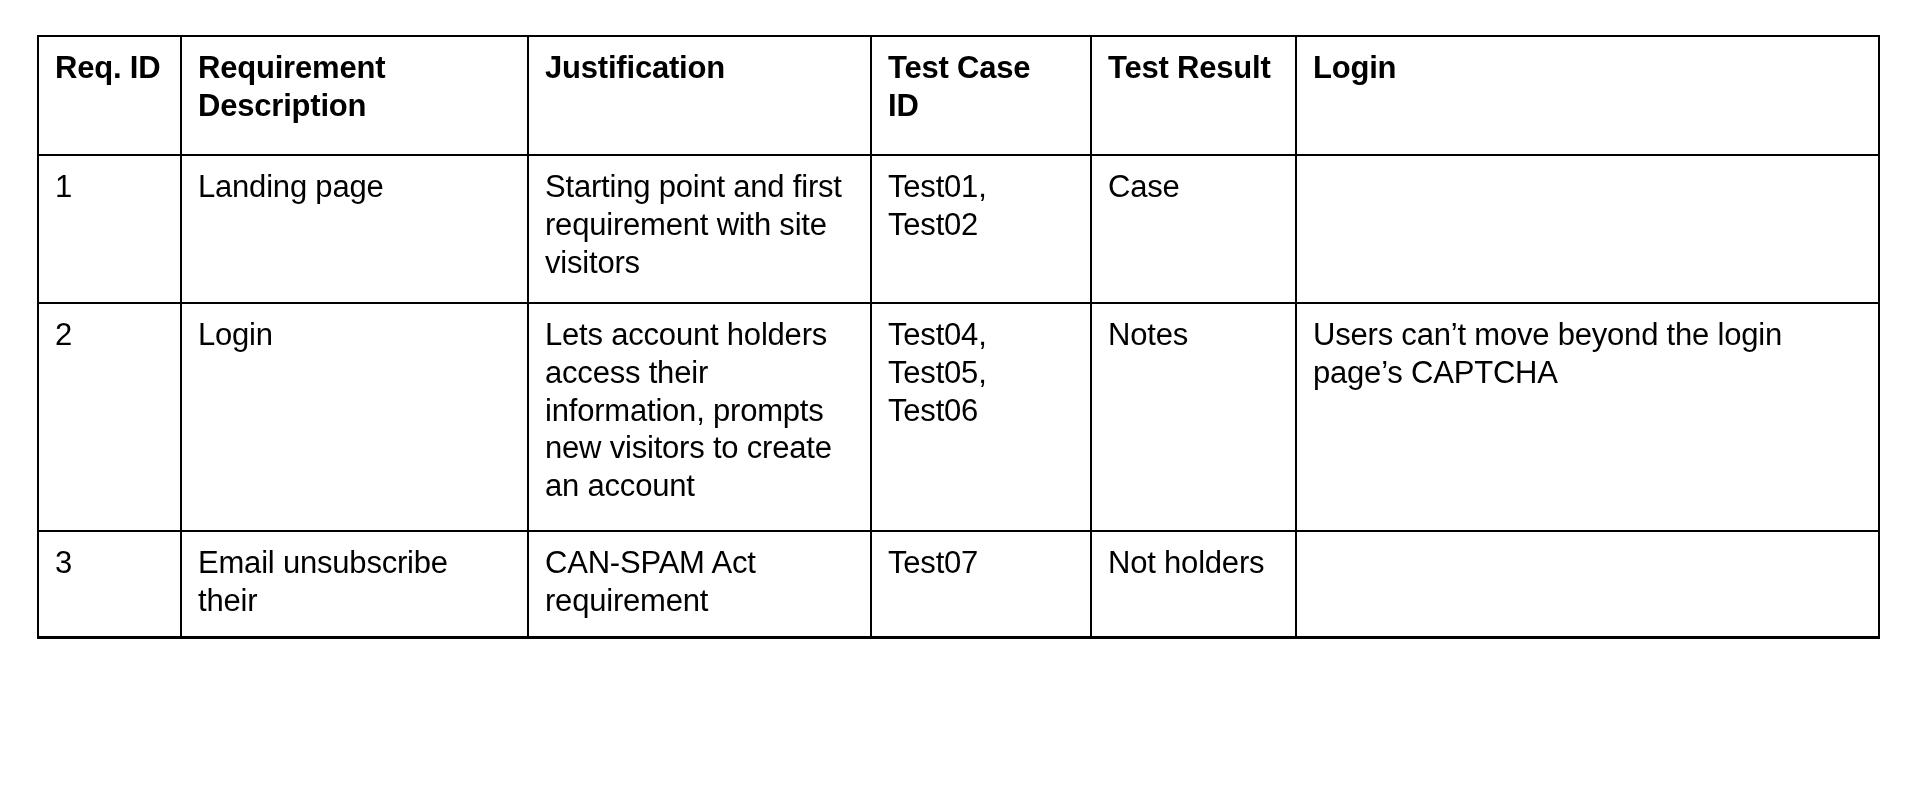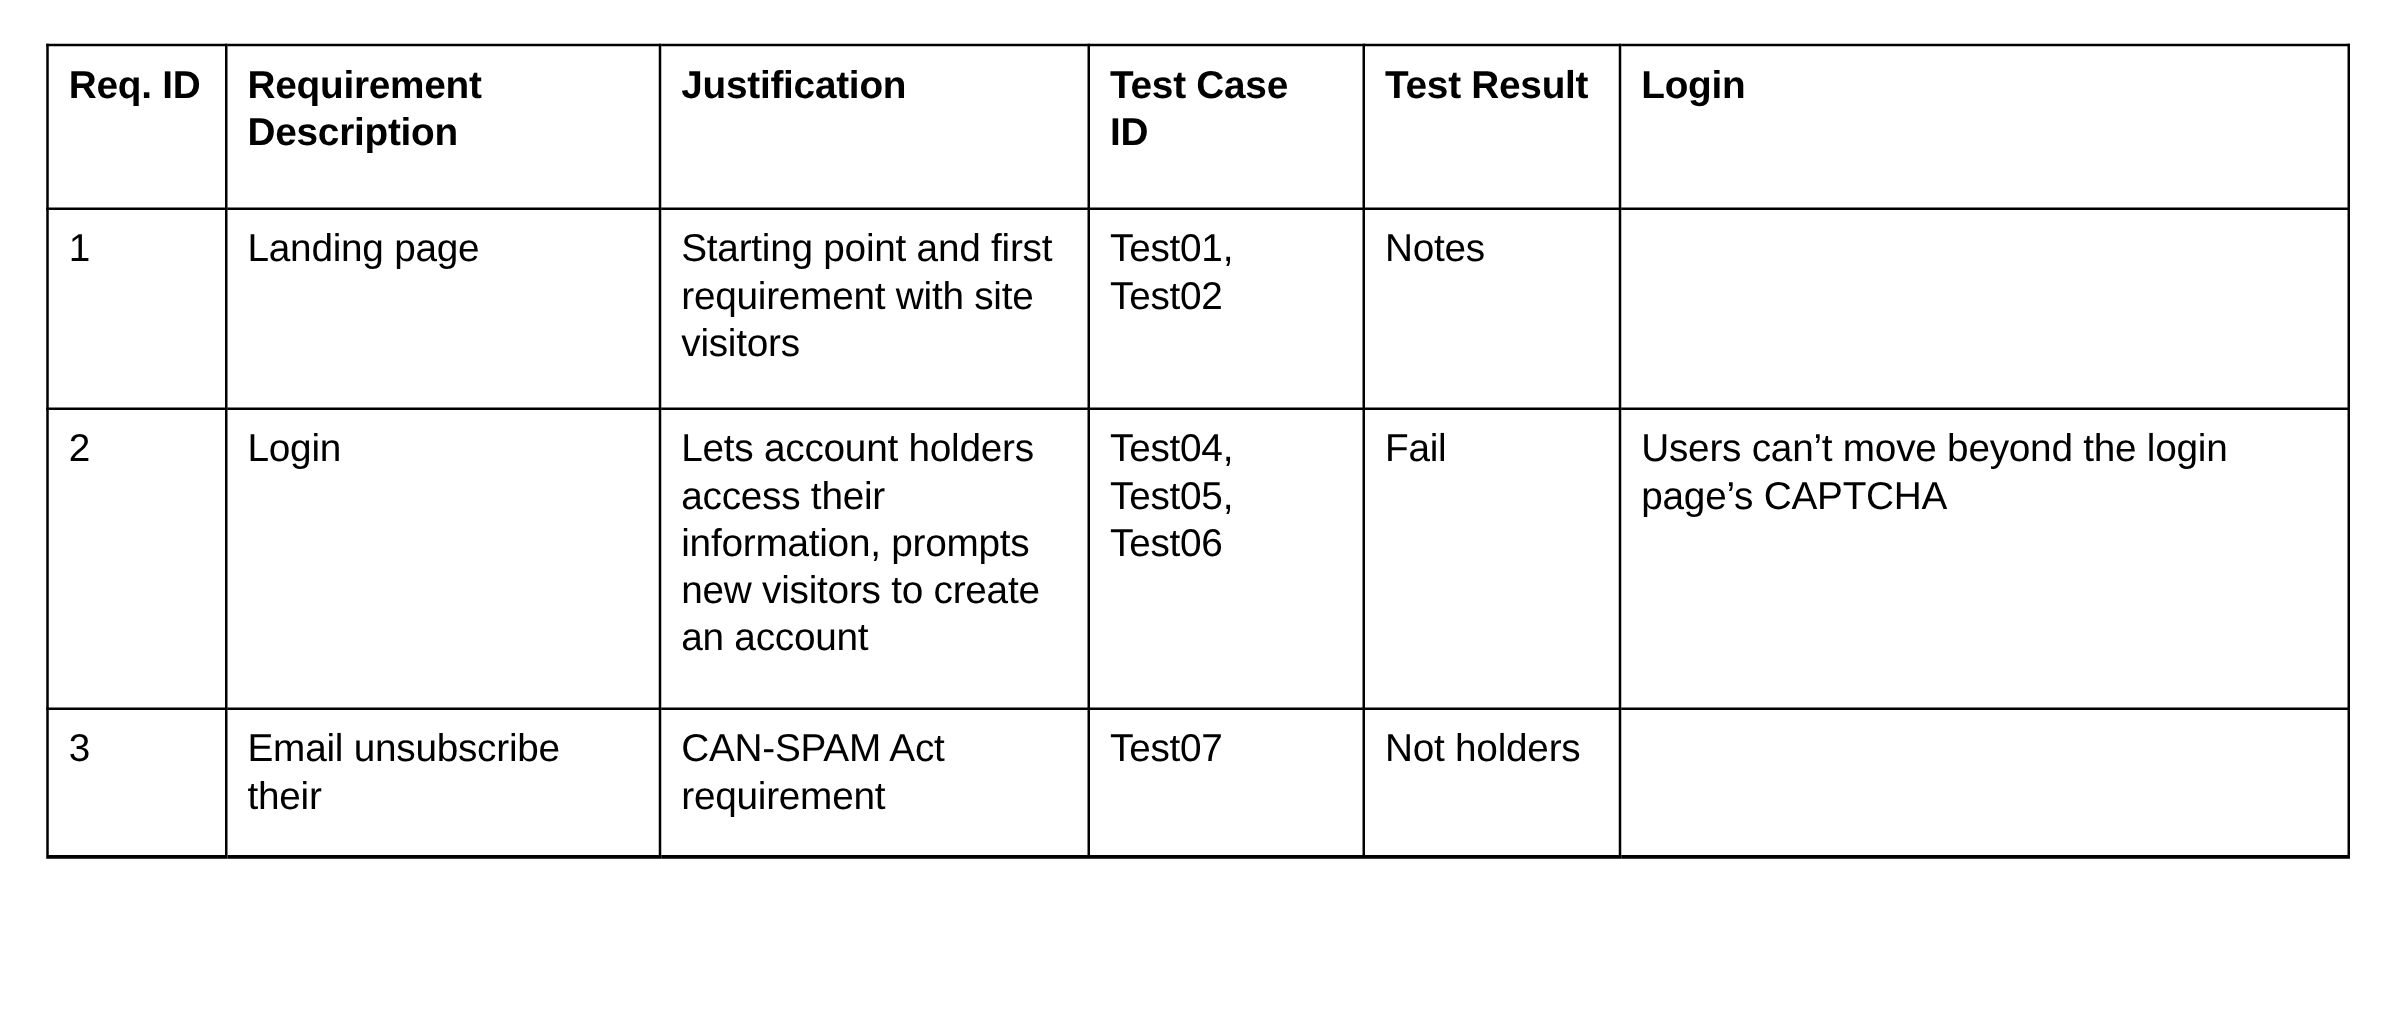--- a/index.html
+++ b/index.html
@@ -27,21 +27,21 @@
     width: 1841px;
     border-collapse: collapse;
     table-layout: fixed;
     background: #ffffff;
   }
   .rtm-table td,
   .rtm-table th {
     border: 2px solid #000000;
     vertical-align: top;
     text-align: left;
-    padding: 12px 14px 26px 16px;
+    padding: 12px 14px 14px 16px;
     font-size: 31px;
     line-height: 1.22;
     letter-spacing: -0.2px;
     background: #ffffff;
   }
   .rtm-table th {
     font-weight: bold;
   }
   .rtm-table td {
     font-weight: normal;
@@ -123,21 +123,21 @@
           <span class="cell-text">Landing page</span>
         </td>
         <td>
           <span class="cell-text">Starting point and first requirement with site visitors</span>
         </td>
         <td>
           <span class="cell-text">Test01,
 Test02</span>
         </td>
         <td>
-          <span class="cell-text">Notes</span>
+          <span class="cell-text">Case</span>
         </td>
         <td>
           <span class="cell-text empty-cell"></span>
         </td>
       </tr>
 
       <tr class="row-2">
         <td>
           <span class="cell-text">2</span>
         </td>
@@ -146,21 +146,21 @@
         </td>
         <td>
           <span class="cell-text">Lets account holders access their information, prompts new visitors to create an account</span>
         </td>
         <td>
           <span class="cell-text">Test04,
 Test05,
 Test06</span>
         </td>
         <td>
-          <span class="cell-text">Fail</span>
+          <span class="cell-text">Notes</span>
         </td>
         <td>
           <span class="cell-text">Users can’t move beyond the login page’s CAPTCHA</span>
         </td>
       </tr>
 
       <tr class="row-3">
         <td>
           <span class="cell-text">3</span>
         </td>

